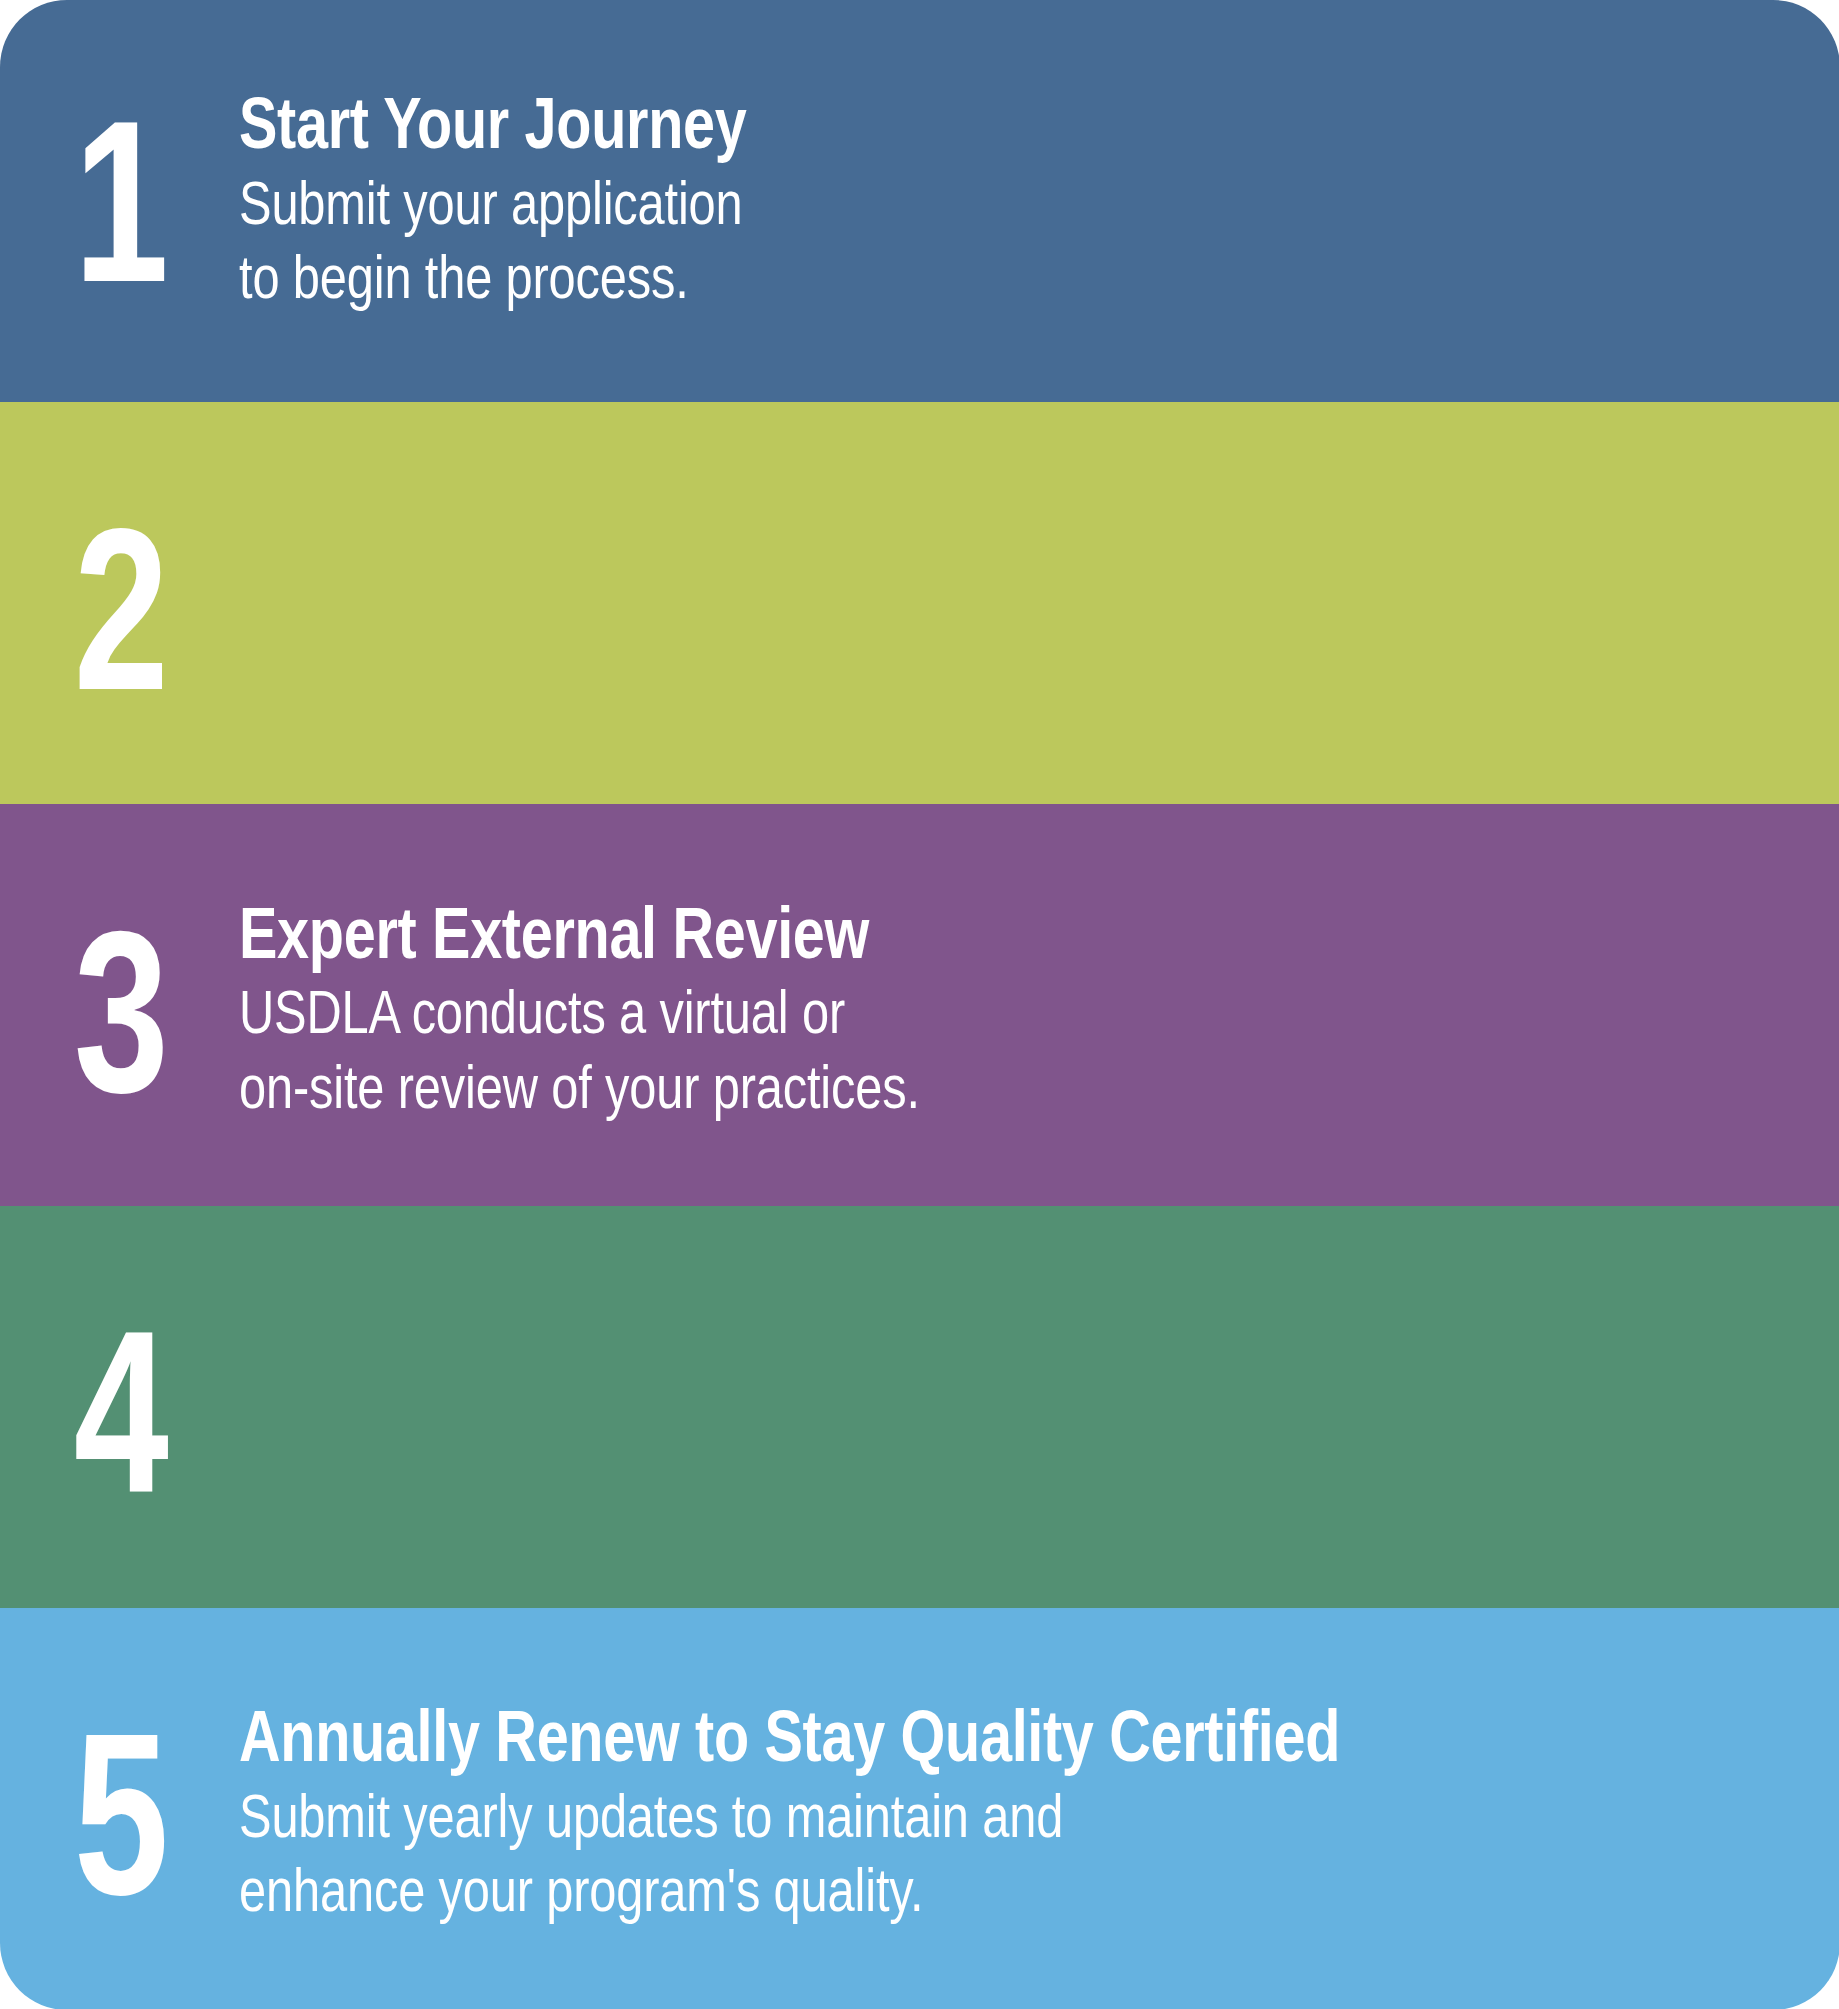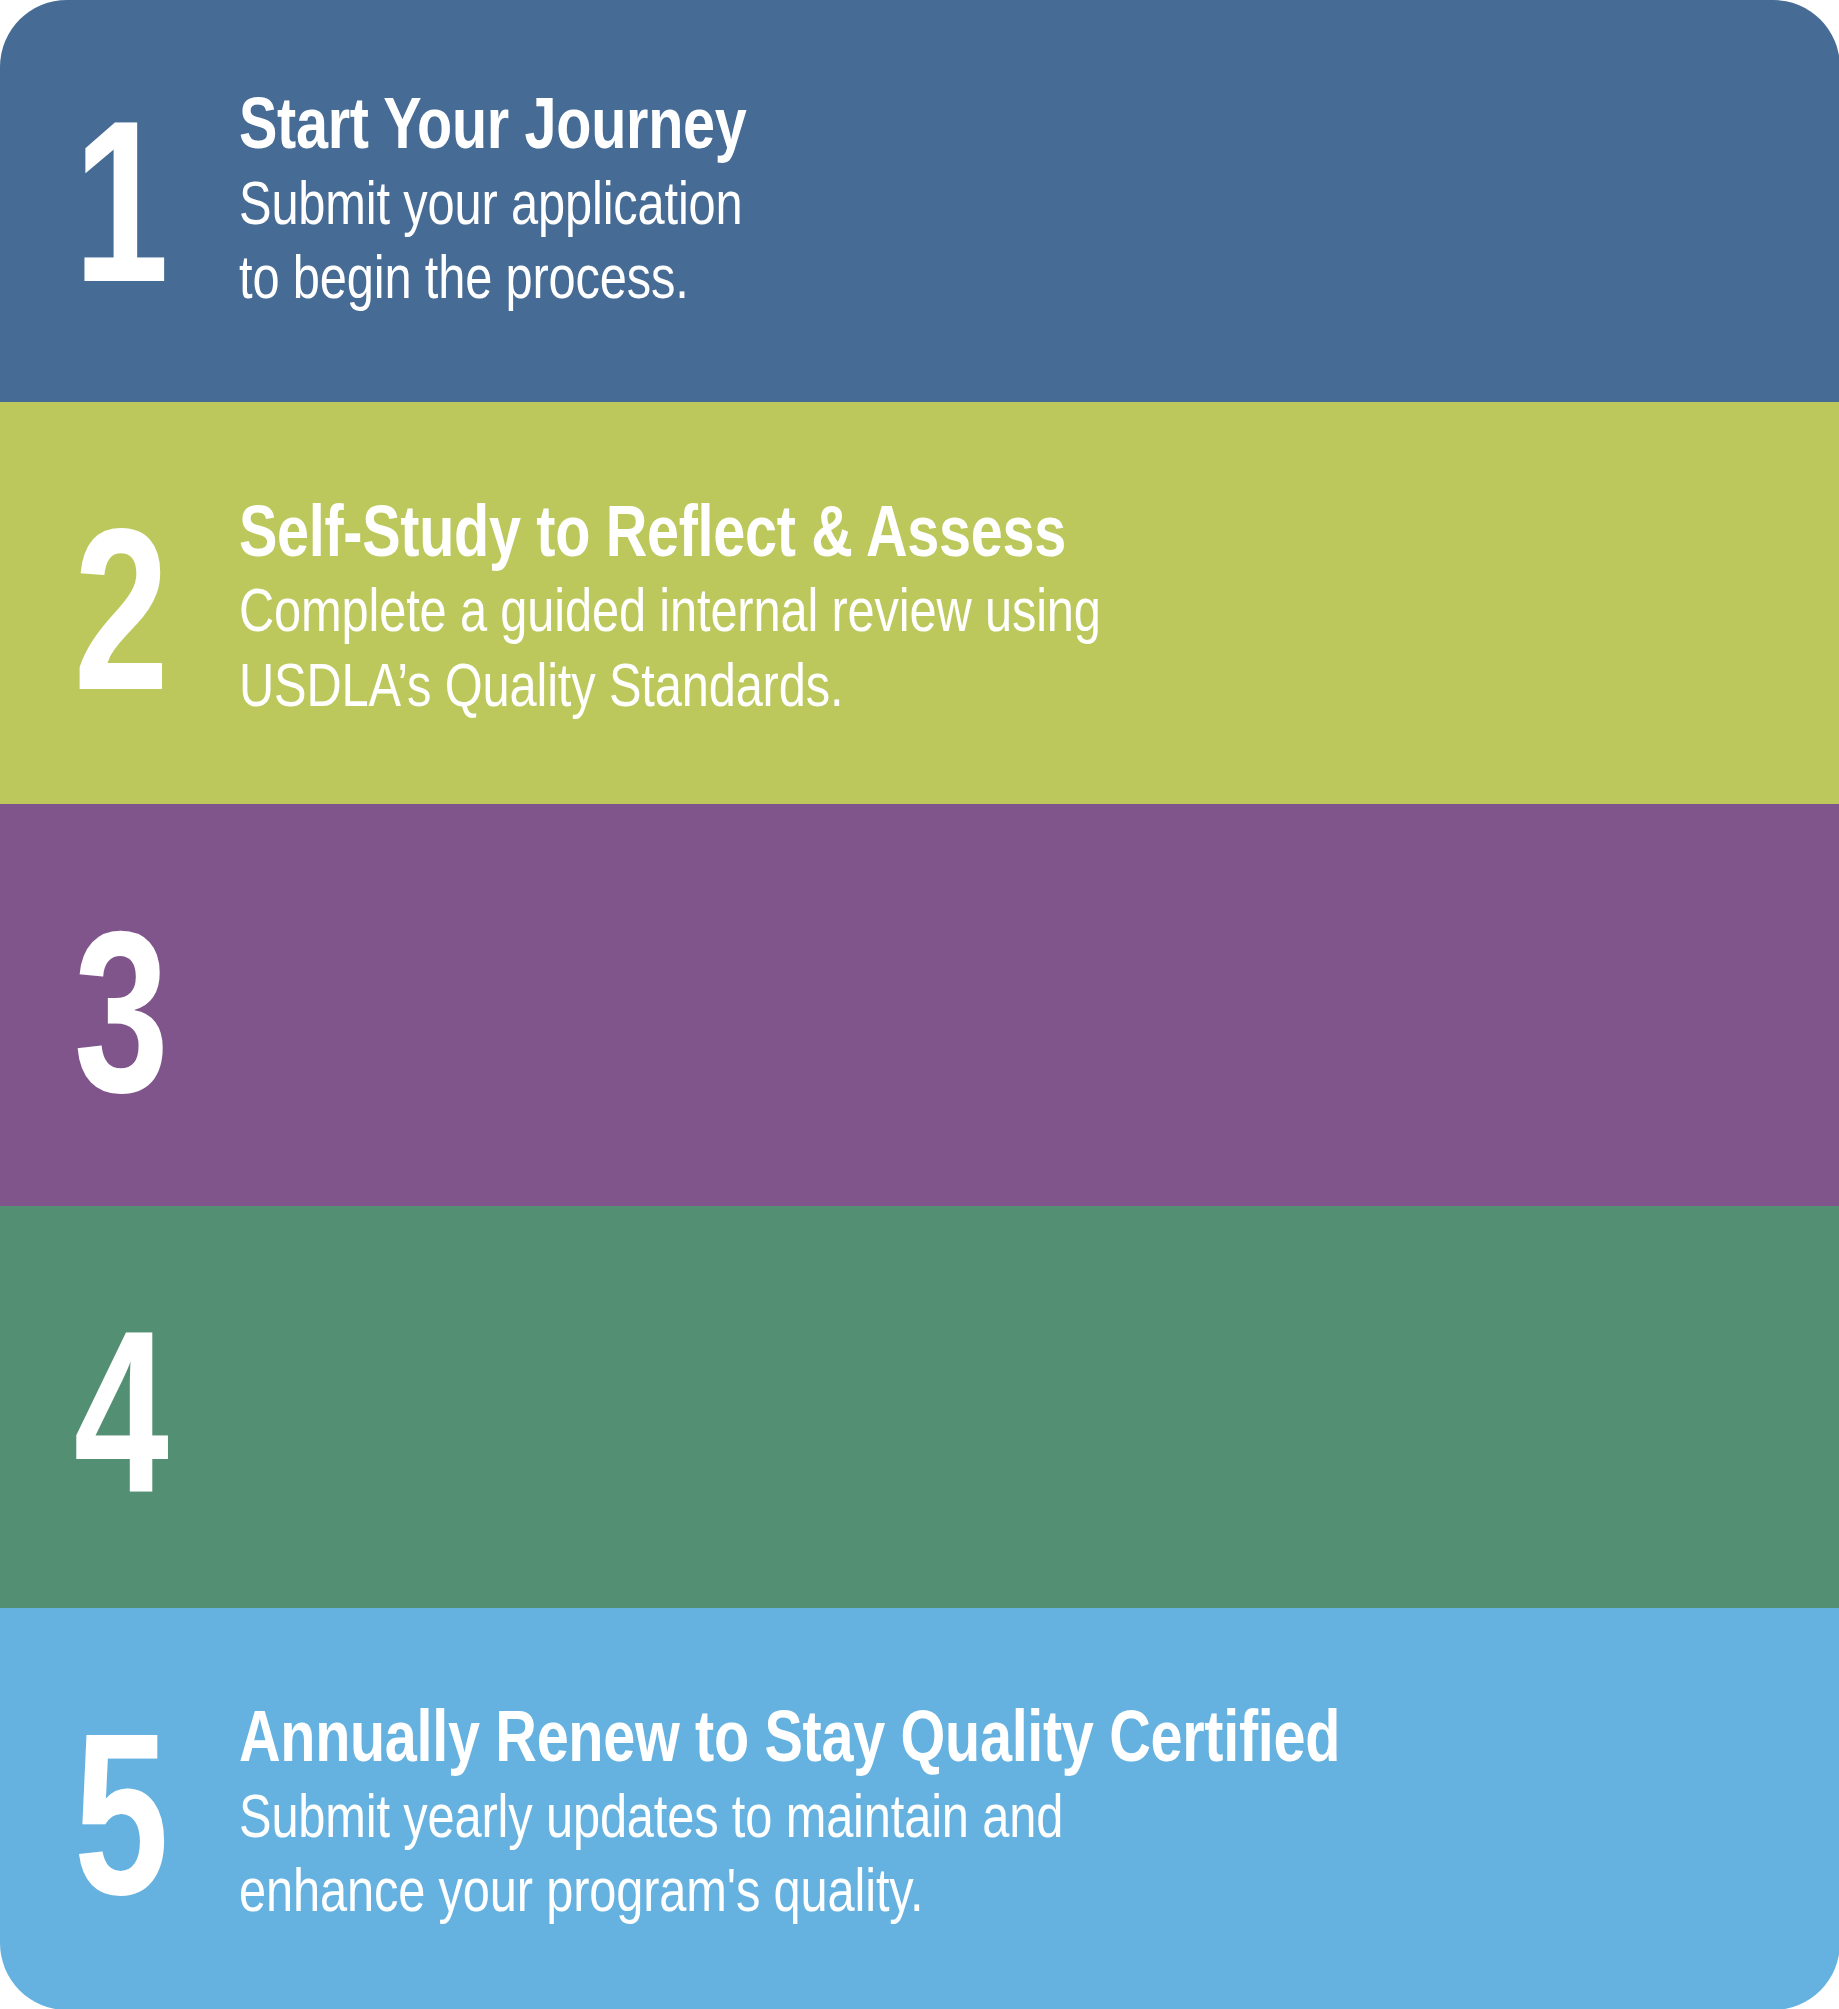--- a/index.html
+++ b/index.html
@@ -121,32 +121,32 @@
           <p class="step-desc" style="color: rgb(255, 255, 255);">
             <span class="desc-line">Submit your application</span>
             <span class="desc-line">to begin the process.</span>
           </p>
         </div>
       </div>
     </div>
     <div class="step-band" data-index="1" style="background: rgb(188, 200, 92);">
       <div class="step-body">
         <div class="step-number" style="color: rgb(255, 255, 255);">2</div>
-        <div class="step-text">
-          <h2 class="step-title" style="color: rgb(255, 255, 255);">Self-Study to Reflect &amp; Assess</h2>
-          <p class="step-desc" style="color: rgb(255, 255, 255);">
-            <span class="desc-line">Complete a guided internal review using</span>
-            <span class="desc-line">USDLA’s Quality Standards.</span>
-          </p>
-        </div>
       </div>
     </div>
     <div class="step-band" data-index="2" style="background: rgb(128, 85, 140);">
       <div class="step-body">
         <div class="step-number" style="color: rgb(255, 255, 255);">3</div>
+        <div class="step-text">
+          <h2 class="step-title" style="color: rgb(255, 255, 255);">Expert External Review</h2>
+          <p class="step-desc" style="color: rgb(255, 255, 255);">
+            <span class="desc-line">USDLA conducts a virtual or</span>
+            <span class="desc-line">on-site review of your practices.</span>
+          </p>
+        </div>
       </div>
     </div>
     <div class="step-band" data-index="3" style="background: rgb(83, 144, 115);">
       <div class="step-body">
         <div class="step-number" style="color: rgb(255, 255, 255);">4</div>
       </div>
     </div>
     <div class="step-band" data-index="4" style="background: rgb(101, 178, 224);">
       <div class="step-body">
         <div class="step-number" style="color: rgb(255, 255, 255);">5</div>

